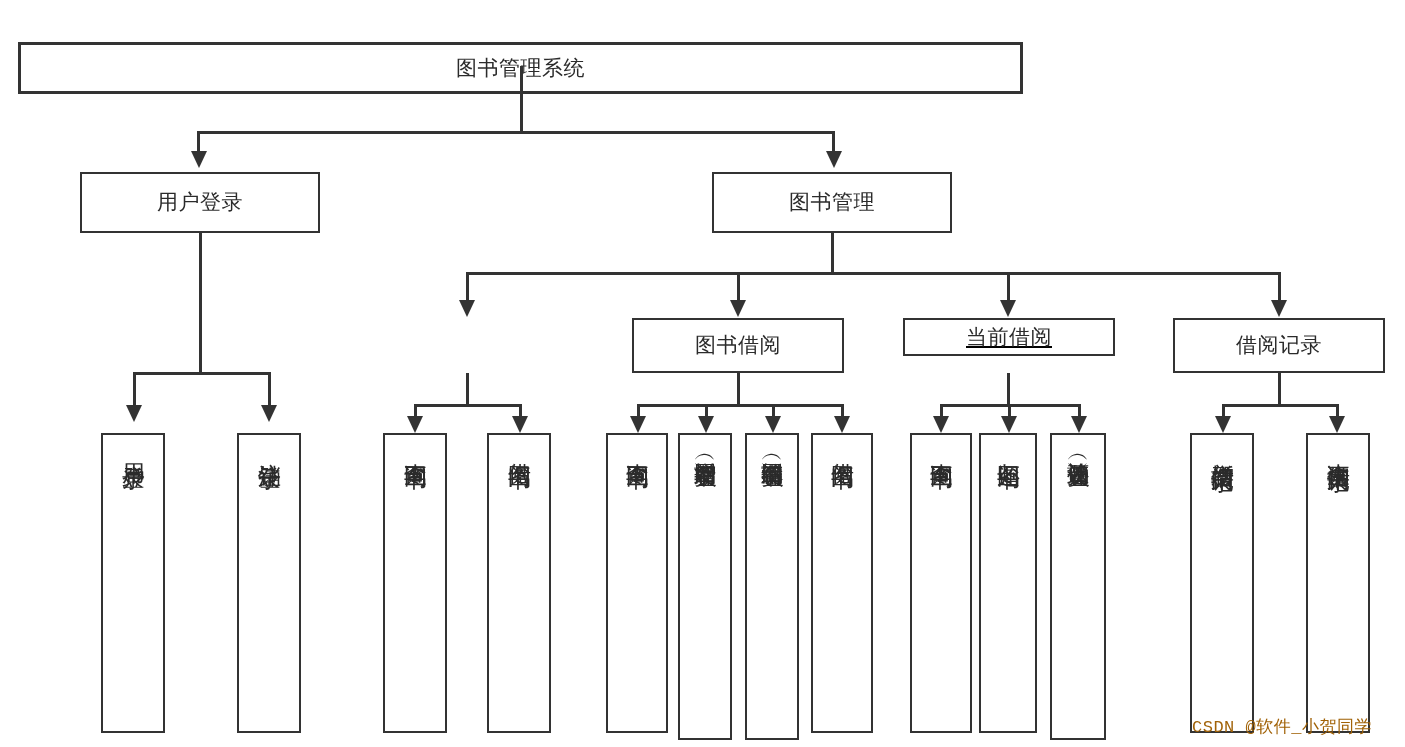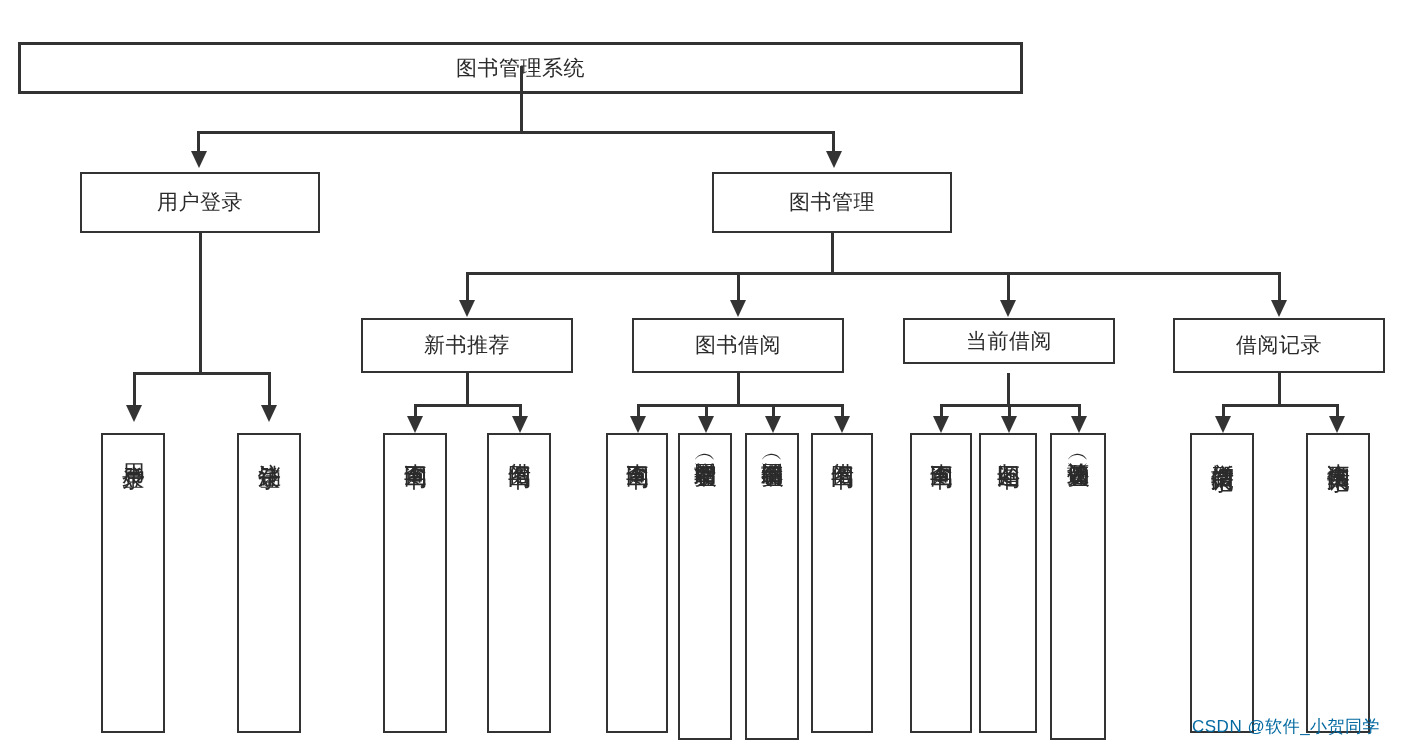--- a/index.html
+++ b/index.html
@@ -68,25 +68,25 @@
   .arrow {
     position: absolute;
     width: 0;
     height: 0;
     border-left: 8px solid transparent;
     border-right: 8px solid transparent;
     border-top: 17px solid #333333;
   }
   .watermark {
     position: absolute;
-    color: #0369a1;
+    color: #a16207;
     font-size: 17px;
     white-space: nowrap;
     letter-spacing: 0.5px;
-    font-family: Liberation Sans, sans-serif;
+    font-family: Liberation Mono, monospace;
   }
 </style>
 </head>
 <body>
 
 <div id="canvas">
 
   <div class="node root" style="left:18px; top:14px; width:1005px; height:52px;">
     <span class="node-label">图书管理系统</span>
   </div>
@@ -119,27 +119,24 @@
   <div class="hline" style="left:466px; top:272px; width:814px;"></div>
   <div class="vline" style="left:466px; top:272px; height:30px;"></div>
   <div class="arrow" style="left:459px; top:300px;"></div>
   <div class="vline" style="left:737px; top:272px; height:30px;"></div>
   <div class="arrow" style="left:730px; top:300px;"></div>
   <div class="vline" style="left:1007px; top:272px; height:30px;"></div>
   <div class="arrow" style="left:1000px; top:300px;"></div>
   <div class="vline" style="left:1278px; top:272px; height:30px;"></div>
   <div class="arrow" style="left:1271px; top:300px;"></div>
 
-  <div class="node" style="left:361px; top:318px; width:212px; height:55px;">
-    <span class="node-label">新书推荐</span>
-  </div>
   <div class="node" style="left:632px; top:318px; width:212px; height:55px;align-items:center;">
     <span class="node-label">图书借阅</span>
   </div>
-  <div class="node" style="left:903px; top:318px; width:212px; height:46px;">
+  <div class="node" style="left:903px; top:318px; width:212px; height:38px;text-decoration:underline;">
     <span class="node-label">当前借阅</span>
   </div>
   <div class="node" style="left:1173px; top:318px; width:212px; height:55px;">
     <span class="node-label">借阅记录</span>
   </div>
 
   <div class="vline" style="left:466px; top:373px; height:33px;"></div>
   <div class="hline" style="left:414px; top:404px; width:106px;"></div>
   <div class="vline" style="left:414px; top:404px; height:14px;"></div>
   <div class="arrow" style="left:407px; top:416px;"></div>

